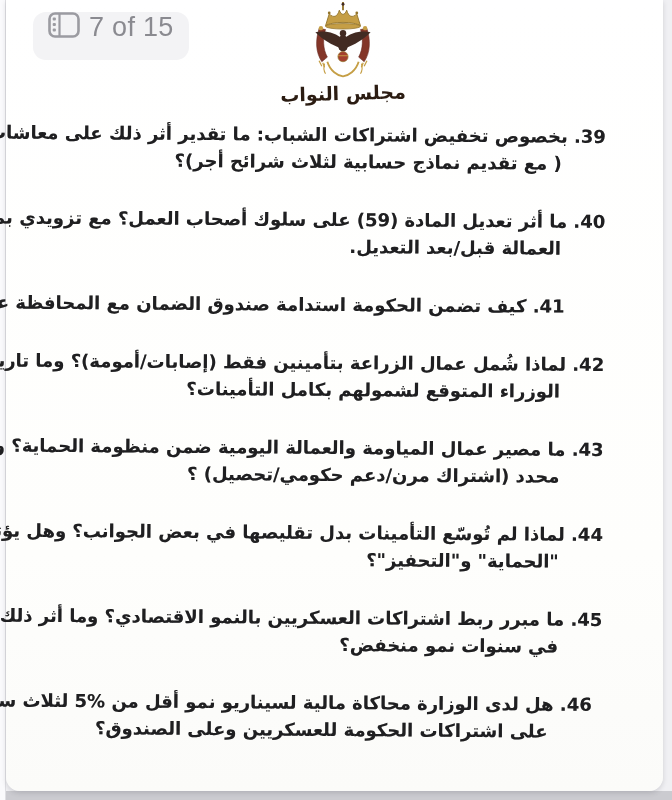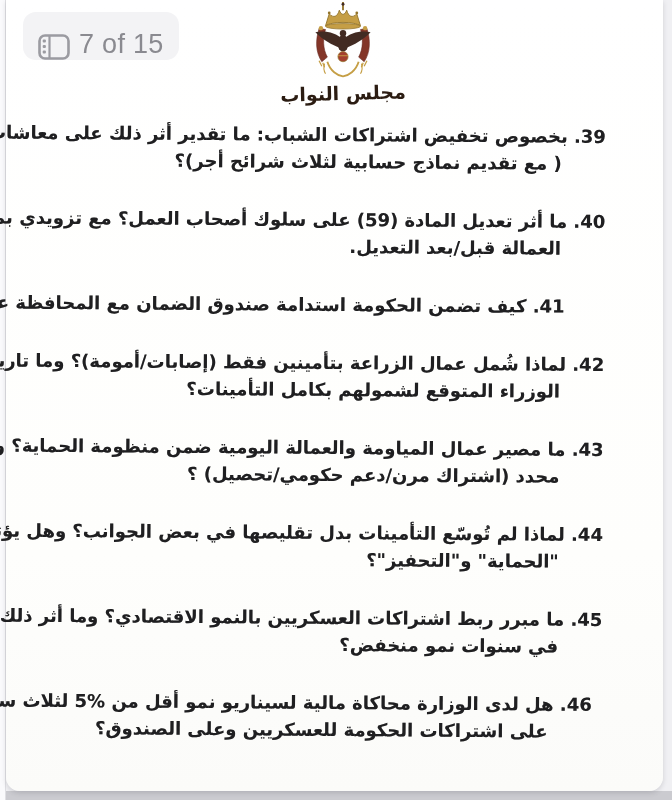--- a/index.html
+++ b/index.html
@@ -14,23 +14,23 @@
   .left-strip { position:absolute; left:0; top:0; width:5px; height:800px; background:#FAFAFC; border-right:1px solid #DFDFE3; }
   
   .page-card {
     position:absolute; left:6px; top:0; width:657px; height:791px;
     background:linear-gradient(180deg,#FFFFFF 0%, #FEFEFC 70%, #FBFBF9 100%);
     border-radius:0 0 14px 14px;
     box-shadow:0 2px 5px rgba(60,60,70,0.18);
   }
   
   .badge {
-    position:absolute; left:23px; top:12px; height:48px;
+    position:absolute; left:33px; top:12px; height:48px;
     border-radius:13px; background:#F3F3F5;
-    display:flex; align-items:flex-end; gap:9px; padding:0 15px;
+    display:flex; align-items:flex-start; gap:9px; padding:0 15px;
     cursor:pointer;
   }
   .badge-label { color:#8A8A90; font-size:27px; letter-spacing:0.3px; }
   
   .emblem { position:absolute; left:291px; top:1px; opacity:0.96; }
   .calligraphy {
     position:absolute; left:254px; top:82px; width:166px; text-align:center;
     font-family:"DejaVu Sans", sans-serif; font-size:19px; font-weight:bold;
     color:#2B1C12; letter-spacing:-0.5px; transform:rotate(-1.5deg);
   }

